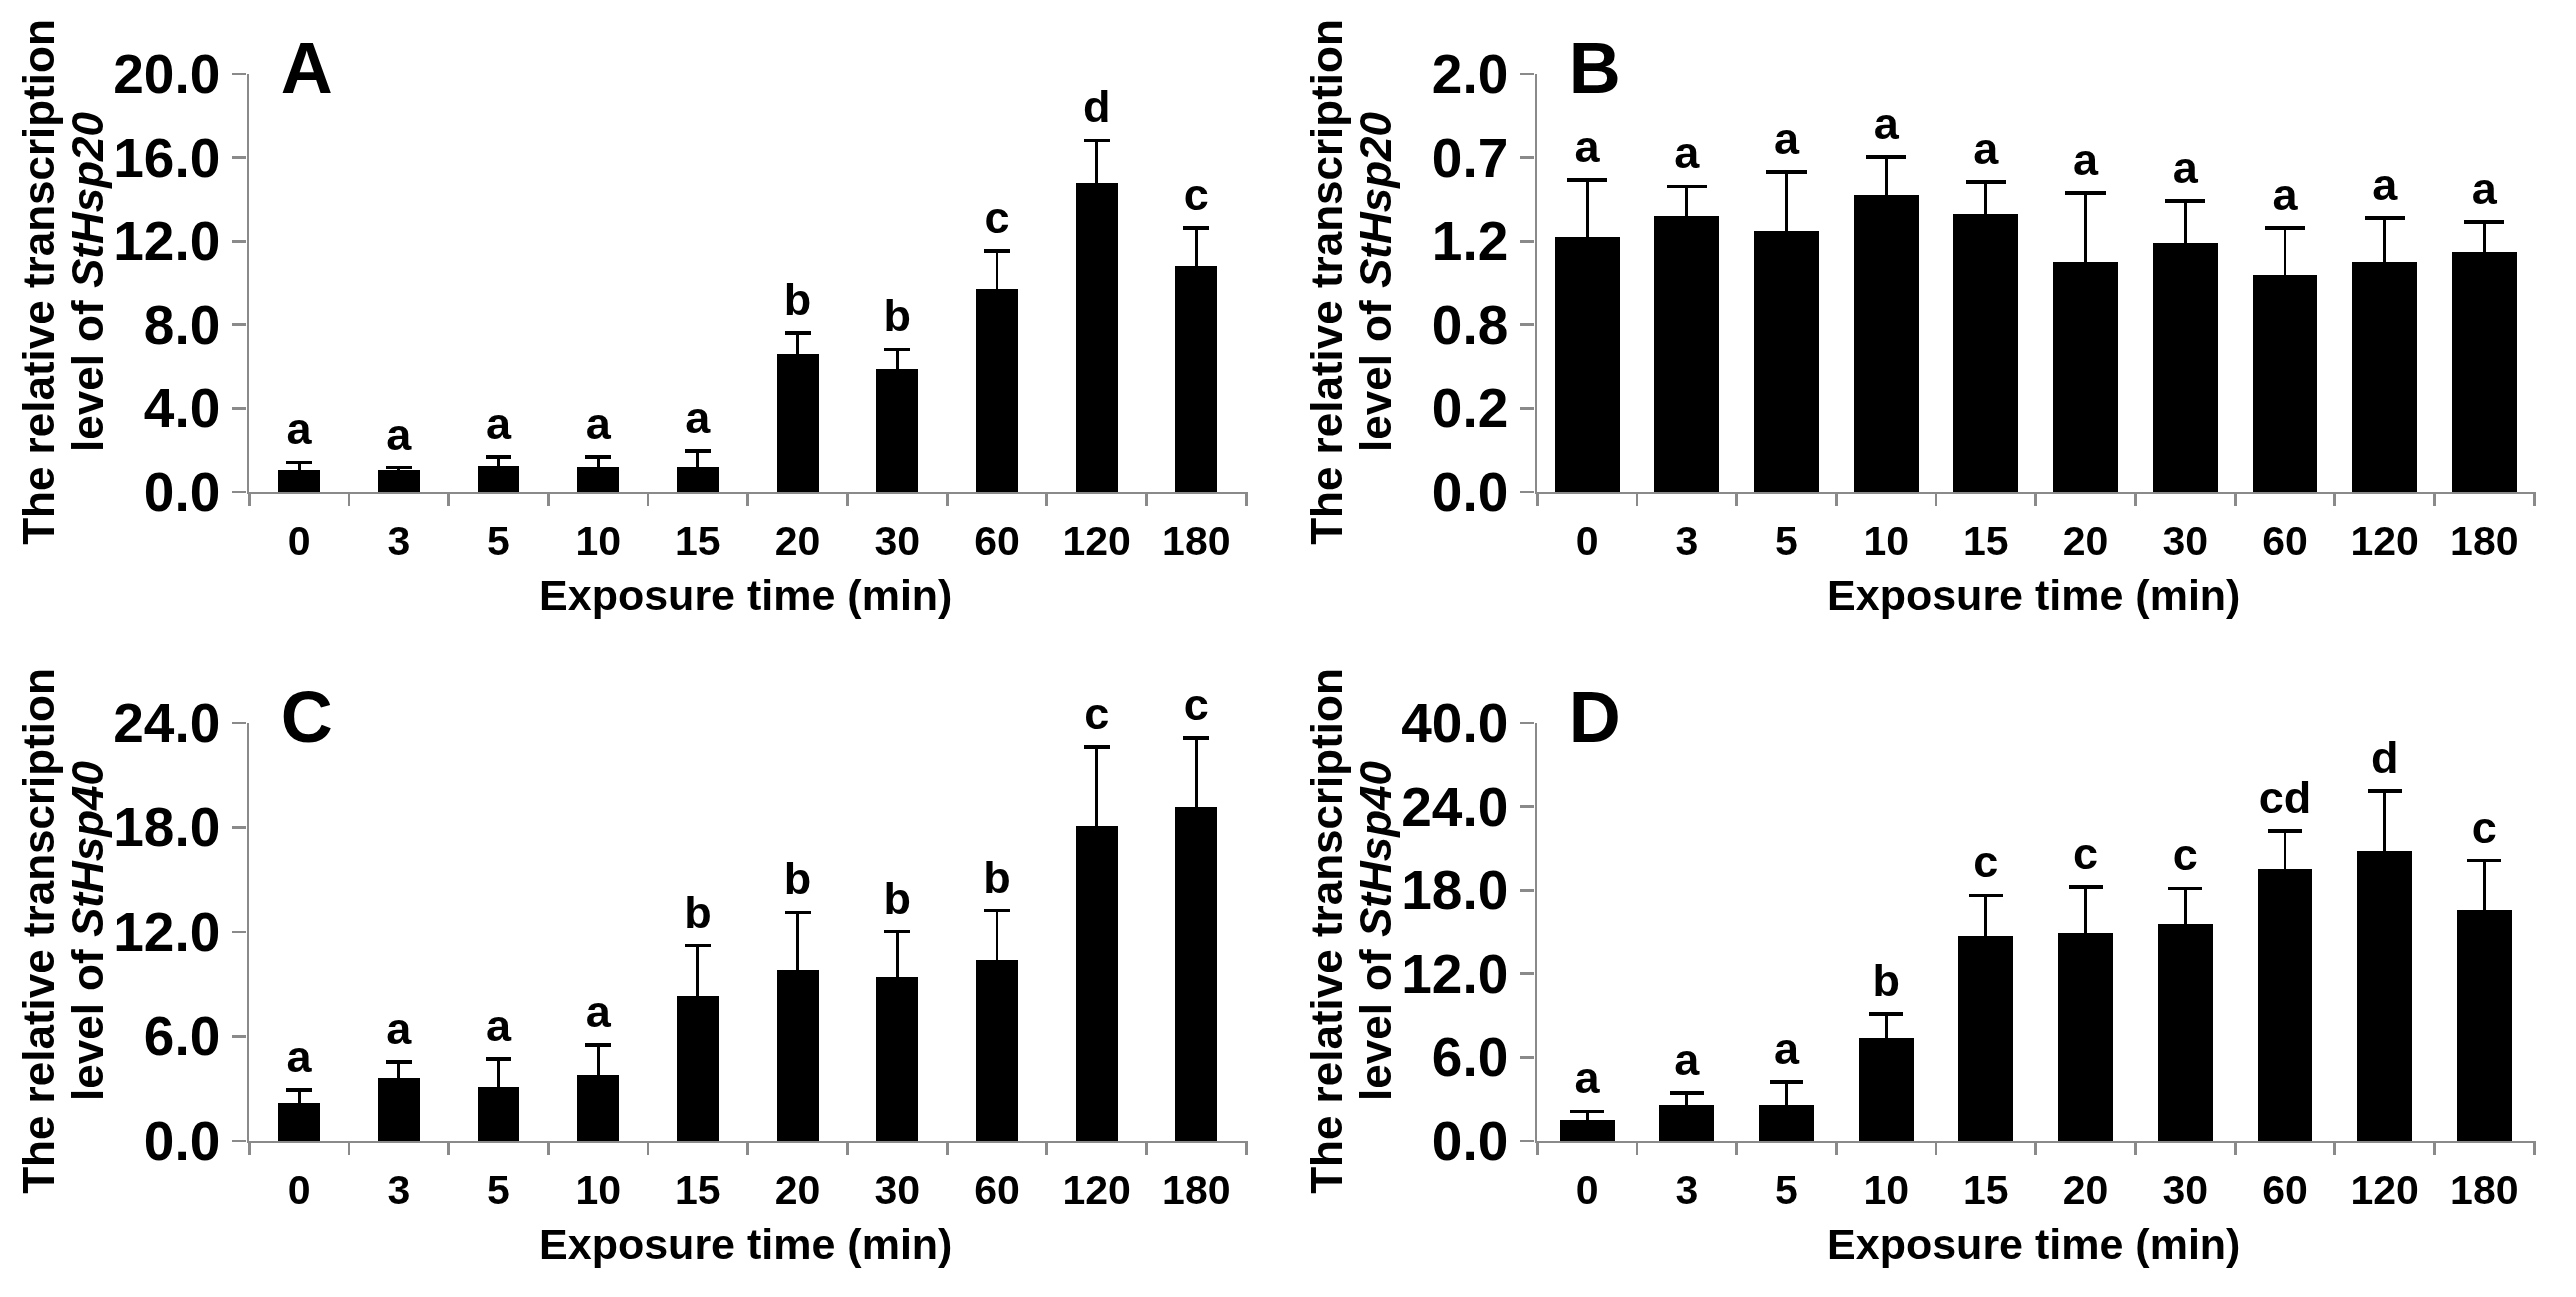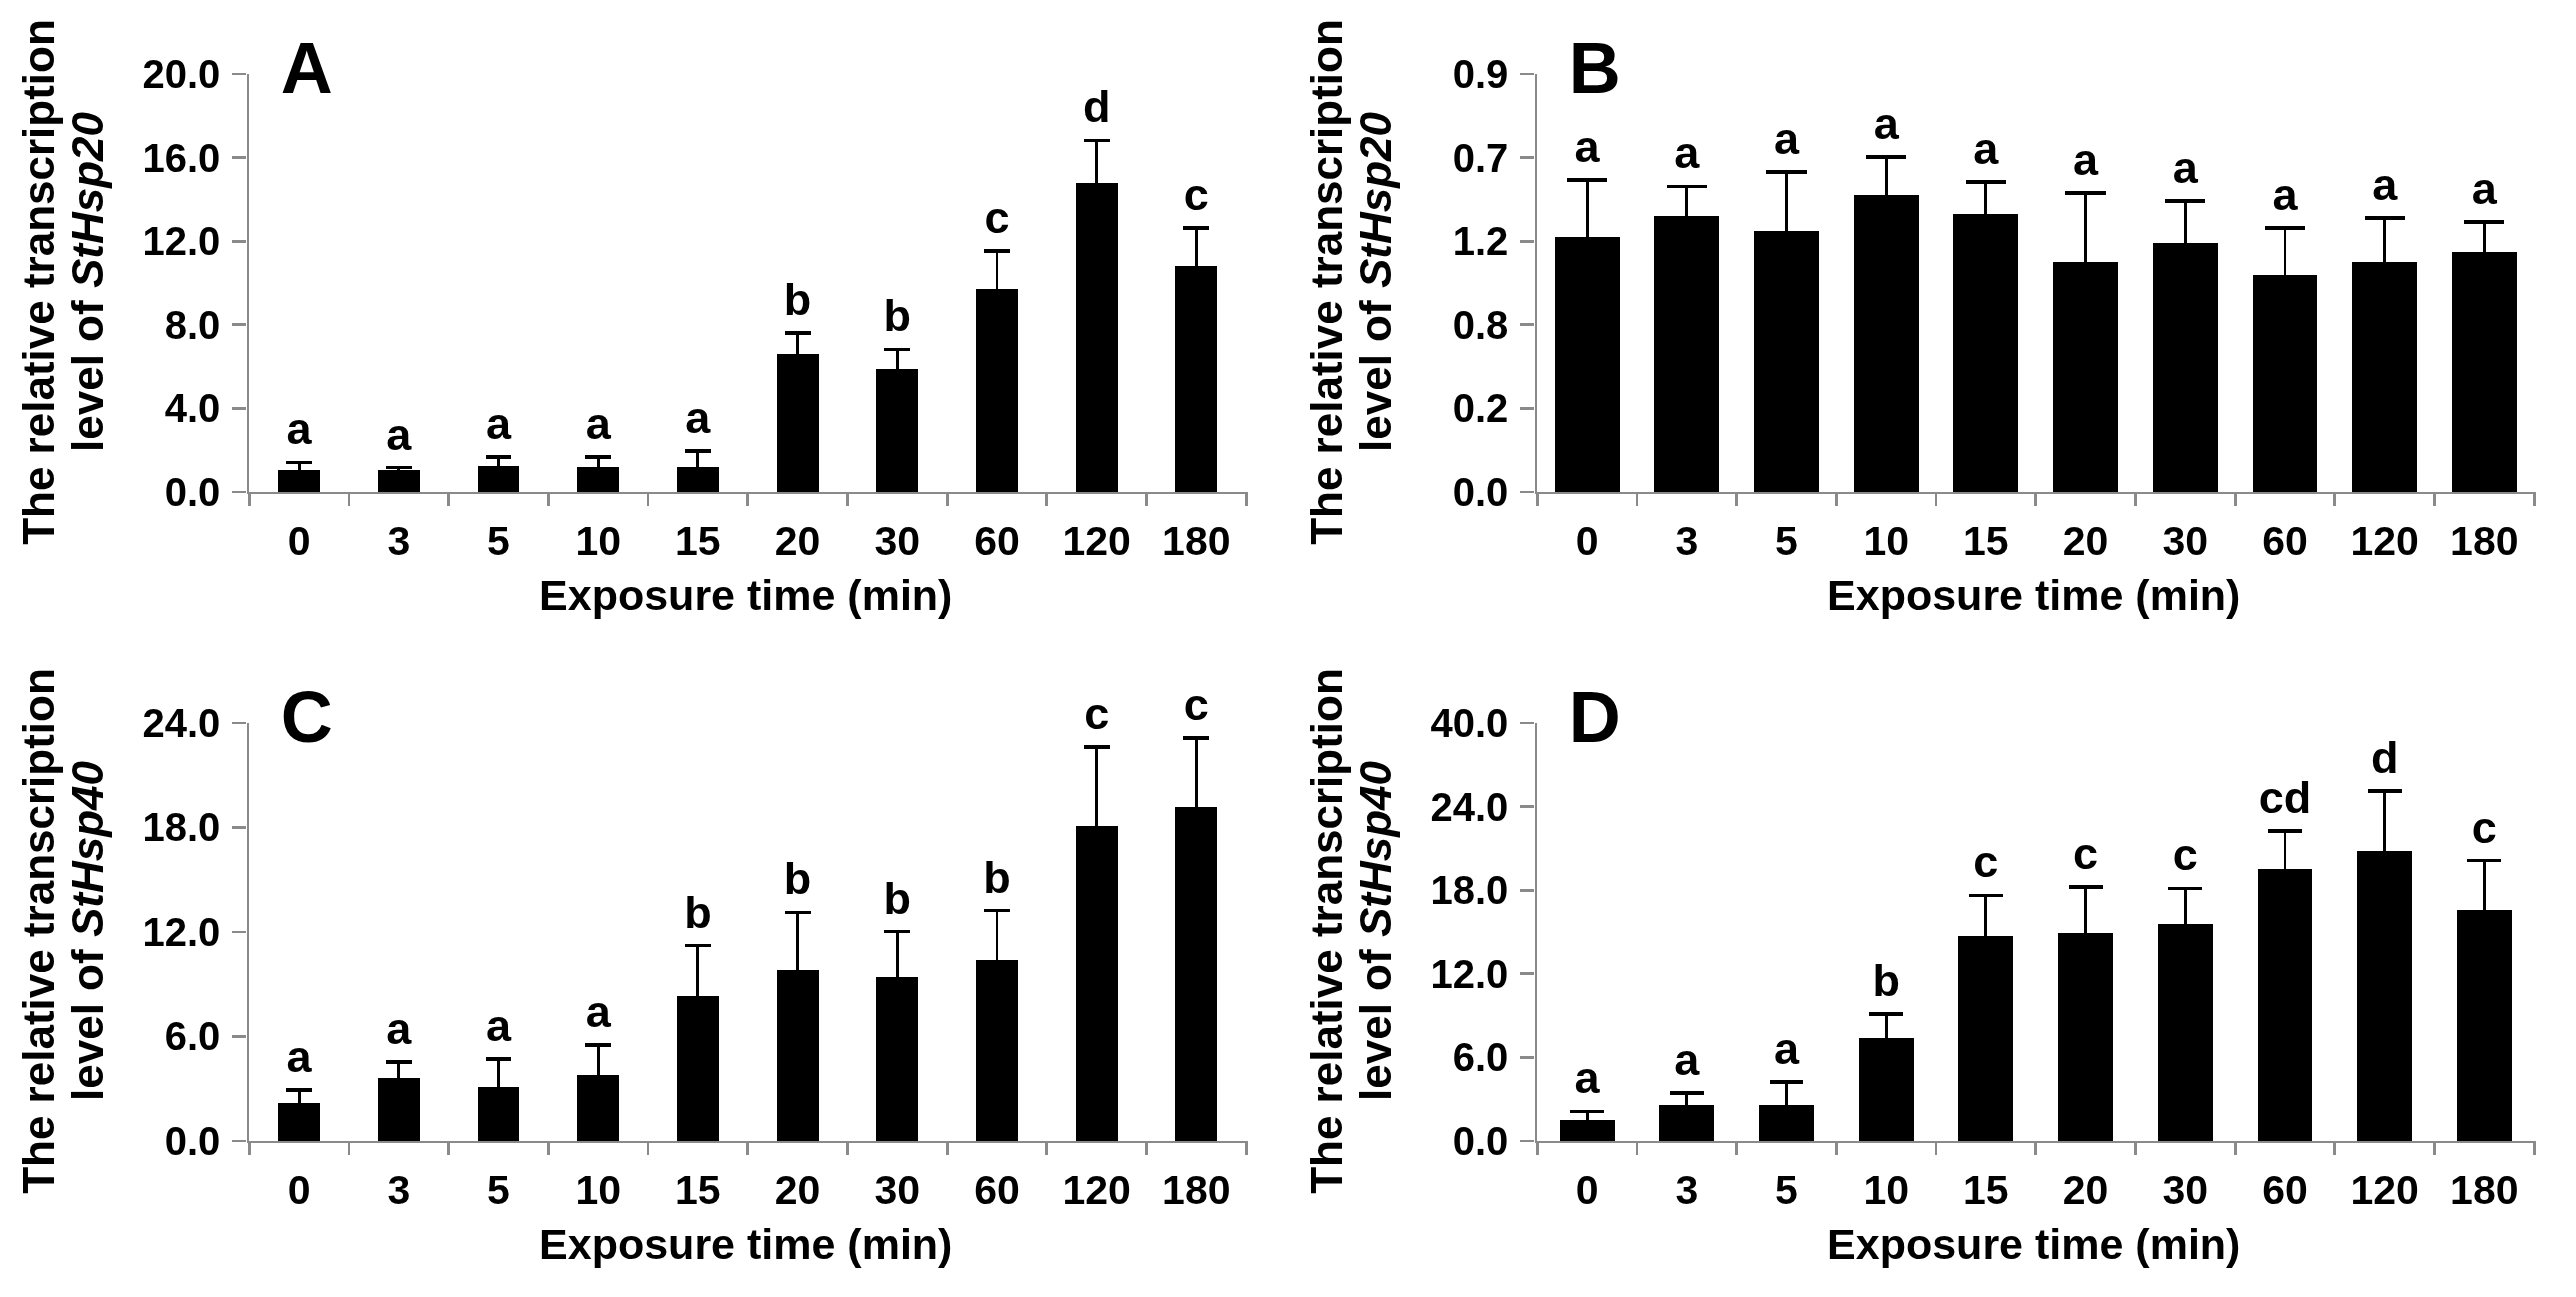--- a/index.html
+++ b/index.html
@@ -28,21 +28,21 @@
   }
   .gene{font-style:italic;}
   .panel-letter{position:absolute;left:21.8%;top:5%;font-size:72px;line-height:1;}
   .xlabel{
     position:absolute;left:57.9%;top:88.2%;transform:translateX(-50%);
     font-size:43px;line-height:1.1;white-space:nowrap;
   }
   .ytick{position:absolute;left:-17px;width:14px;height:2.8px;background:var(--axis);}
   .yticklab{
     position:absolute;left:-178px;width:149px;text-align:right;
-    font-size:40px;line-height:48px;
+    font-size:55px;line-height:48px;
   }
   .xtick{position:absolute;top:100%;width:2.8px;height:14px;background:var(--axis);}
   .xticklab{position:absolute;top:calc(100% + 27px);text-align:center;font-size:41px;line-height:45px;}
   .bar{position:absolute;bottom:0;background:var(--bar);}
   .estem{position:absolute;width:2.8px;background:var(--bar);}
   .ecap{position:absolute;height:3.6px;background:var(--bar);}
   .sig{position:absolute;text-align:center;font-size:45px;line-height:45px;}
 </style>
 </head>
 <body>
@@ -144,21 +144,21 @@
         <div class="yticklab" style="top:calc(100% - 24px);">0.0</div>
         <div class="ytick" style="top:calc(80% - 1.4px);"></div>
         <div class="yticklab" style="top:calc(80% - 24px);">0.2</div>
         <div class="ytick" style="top:calc(60% - 1.4px);"></div>
         <div class="yticklab" style="top:calc(60% - 24px);">0.8</div>
         <div class="ytick" style="top:calc(40% - 1.4px);"></div>
         <div class="yticklab" style="top:calc(40% - 24px);">1.2</div>
         <div class="ytick" style="top:calc(19.999999999999996% - 1.4px);"></div>
         <div class="yticklab" style="top:calc(19.999999999999996% - 24px);">0.7</div>
         <div class="ytick" style="top:calc(0% - 1.4px);"></div>
-        <div class="yticklab" style="top:calc(0% - 24px);">0.9</div>
+        <div class="yticklab" style="top:calc(0% - 24px);">2.0</div>
         <div class="xtick" style="left:calc(0% - 1.4px);"></div>
         <div class="xtick" style="left:calc(10% - 1.4px);"></div>
         <div class="xtick" style="left:calc(20% - 1.4px);"></div>
         <div class="xtick" style="left:calc(30% - 1.4px);"></div>
         <div class="xtick" style="left:calc(40% - 1.4px);"></div>
         <div class="xtick" style="left:calc(50% - 1.4px);"></div>
         <div class="xtick" style="left:calc(60% - 1.4px);"></div>
         <div class="xtick" style="left:calc(70% - 1.4px);"></div>
         <div class="xtick" style="left:calc(80% - 1.4px);"></div>
         <div class="xtick" style="left:calc(90% - 1.4px);"></div>

